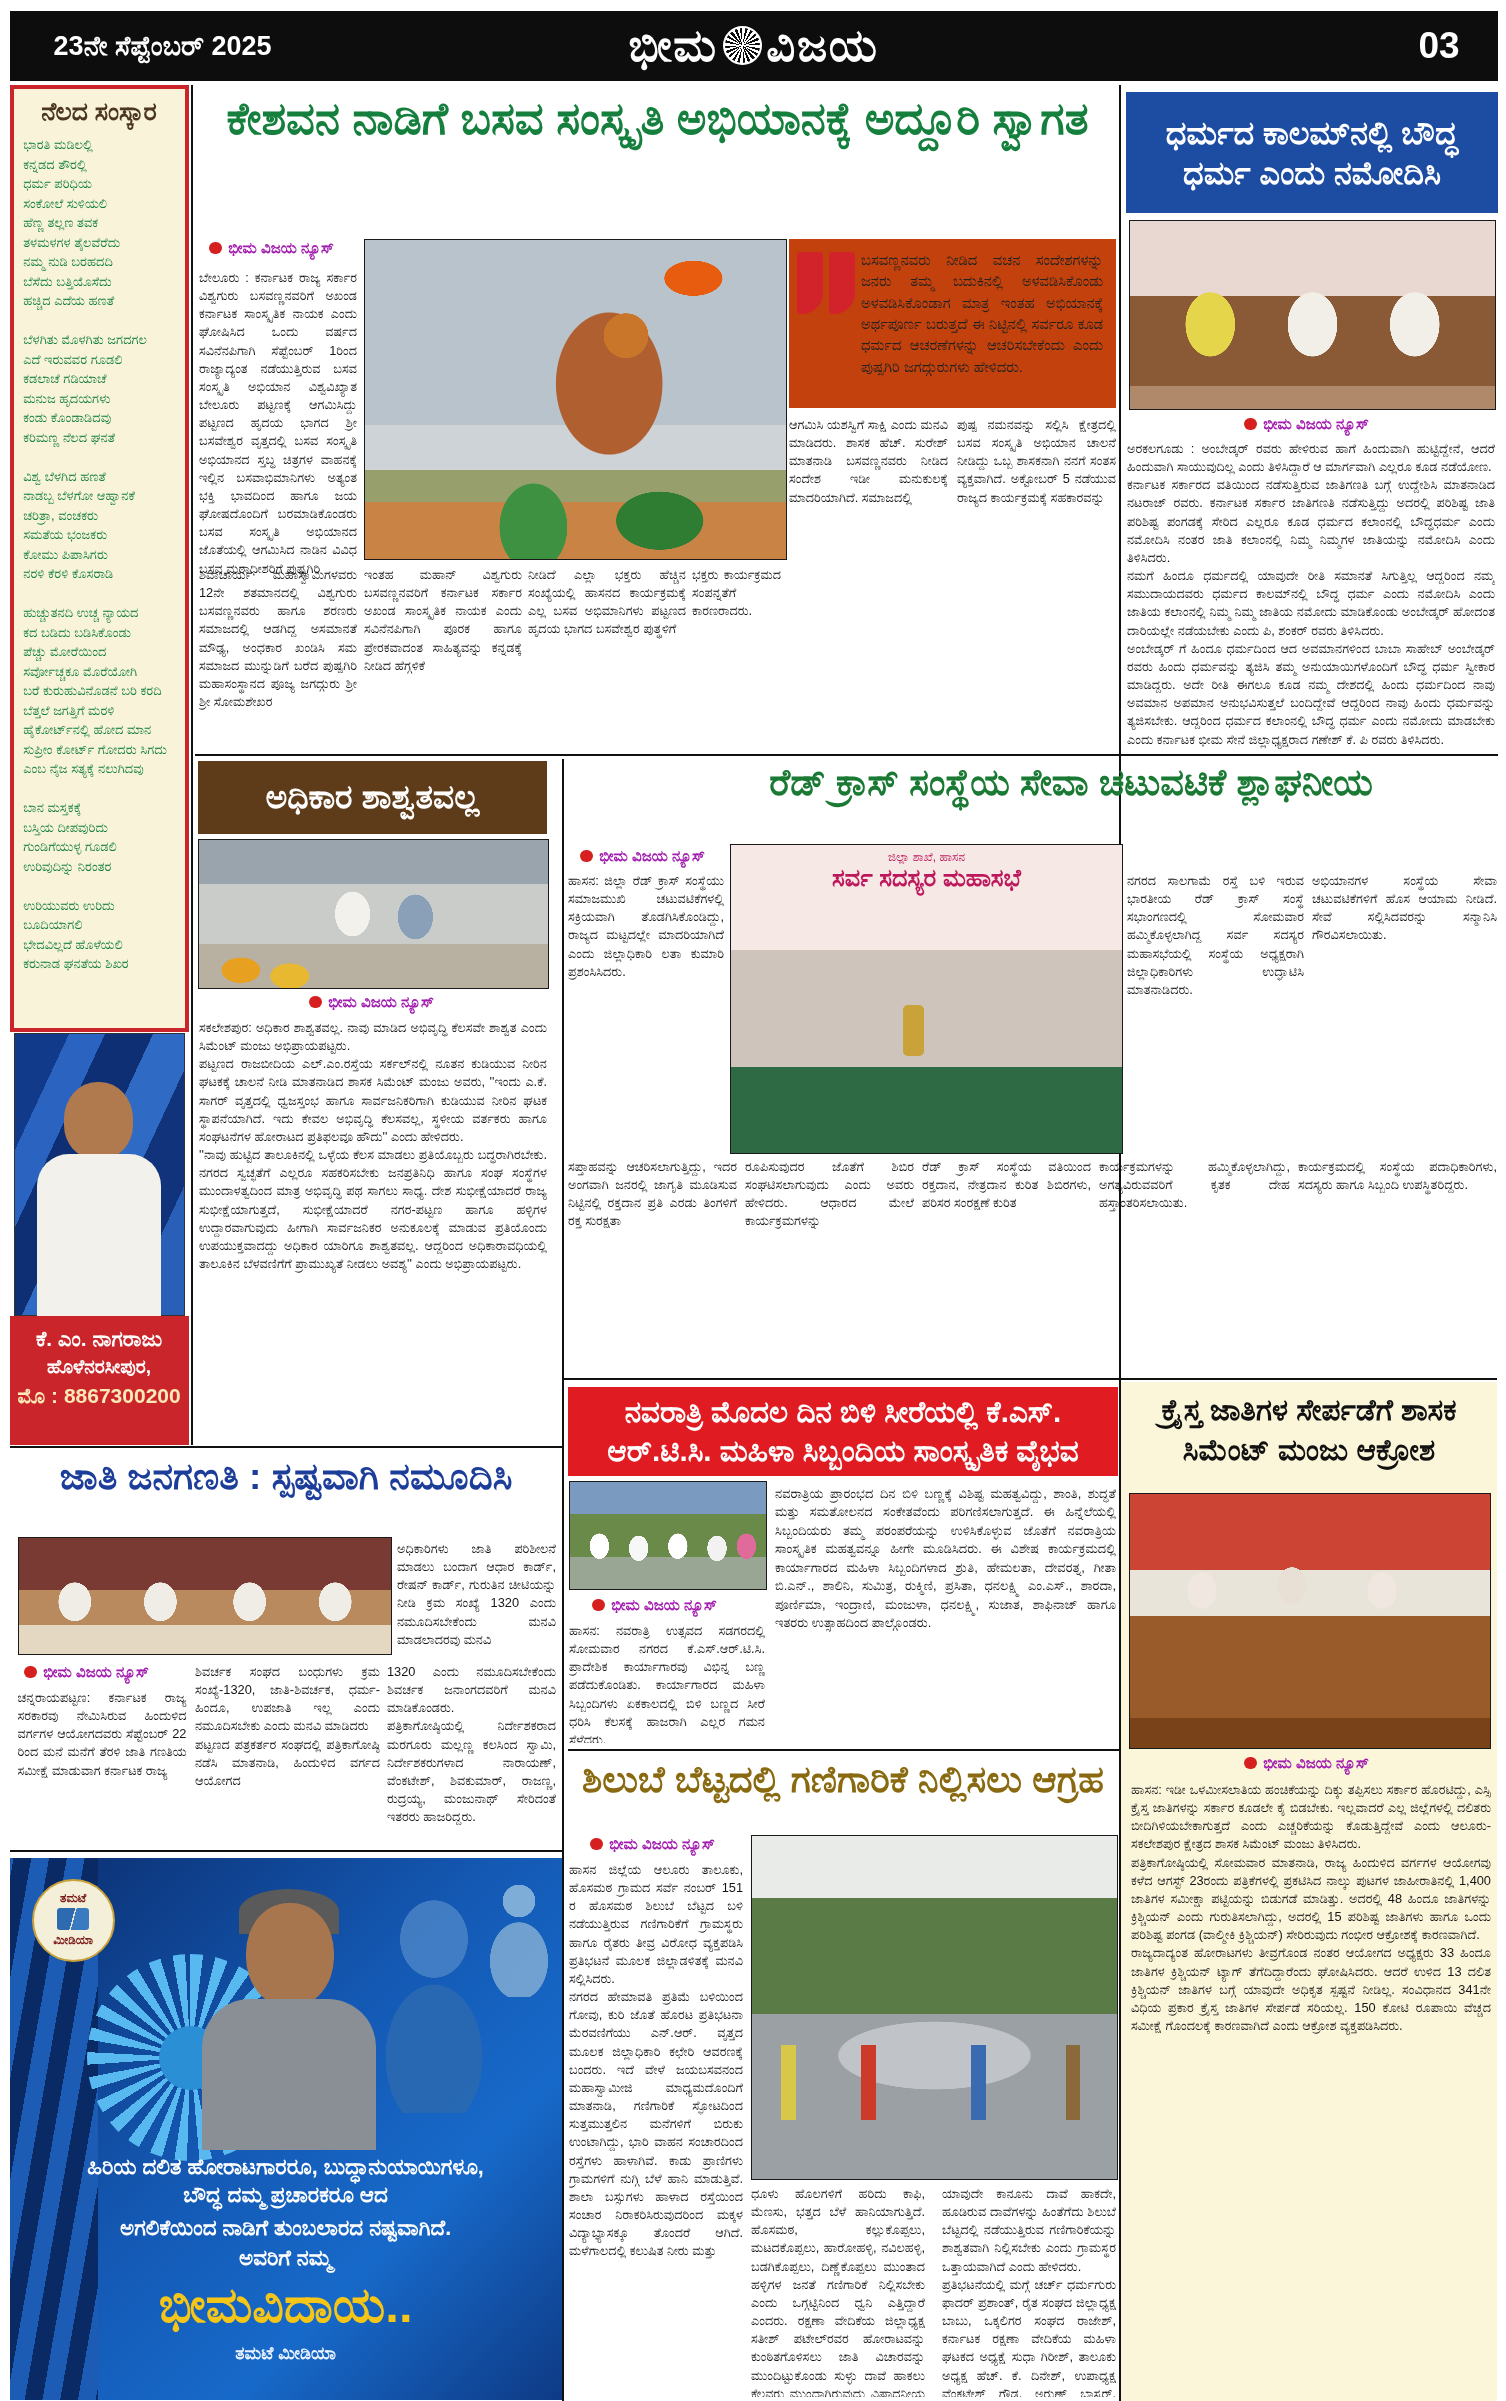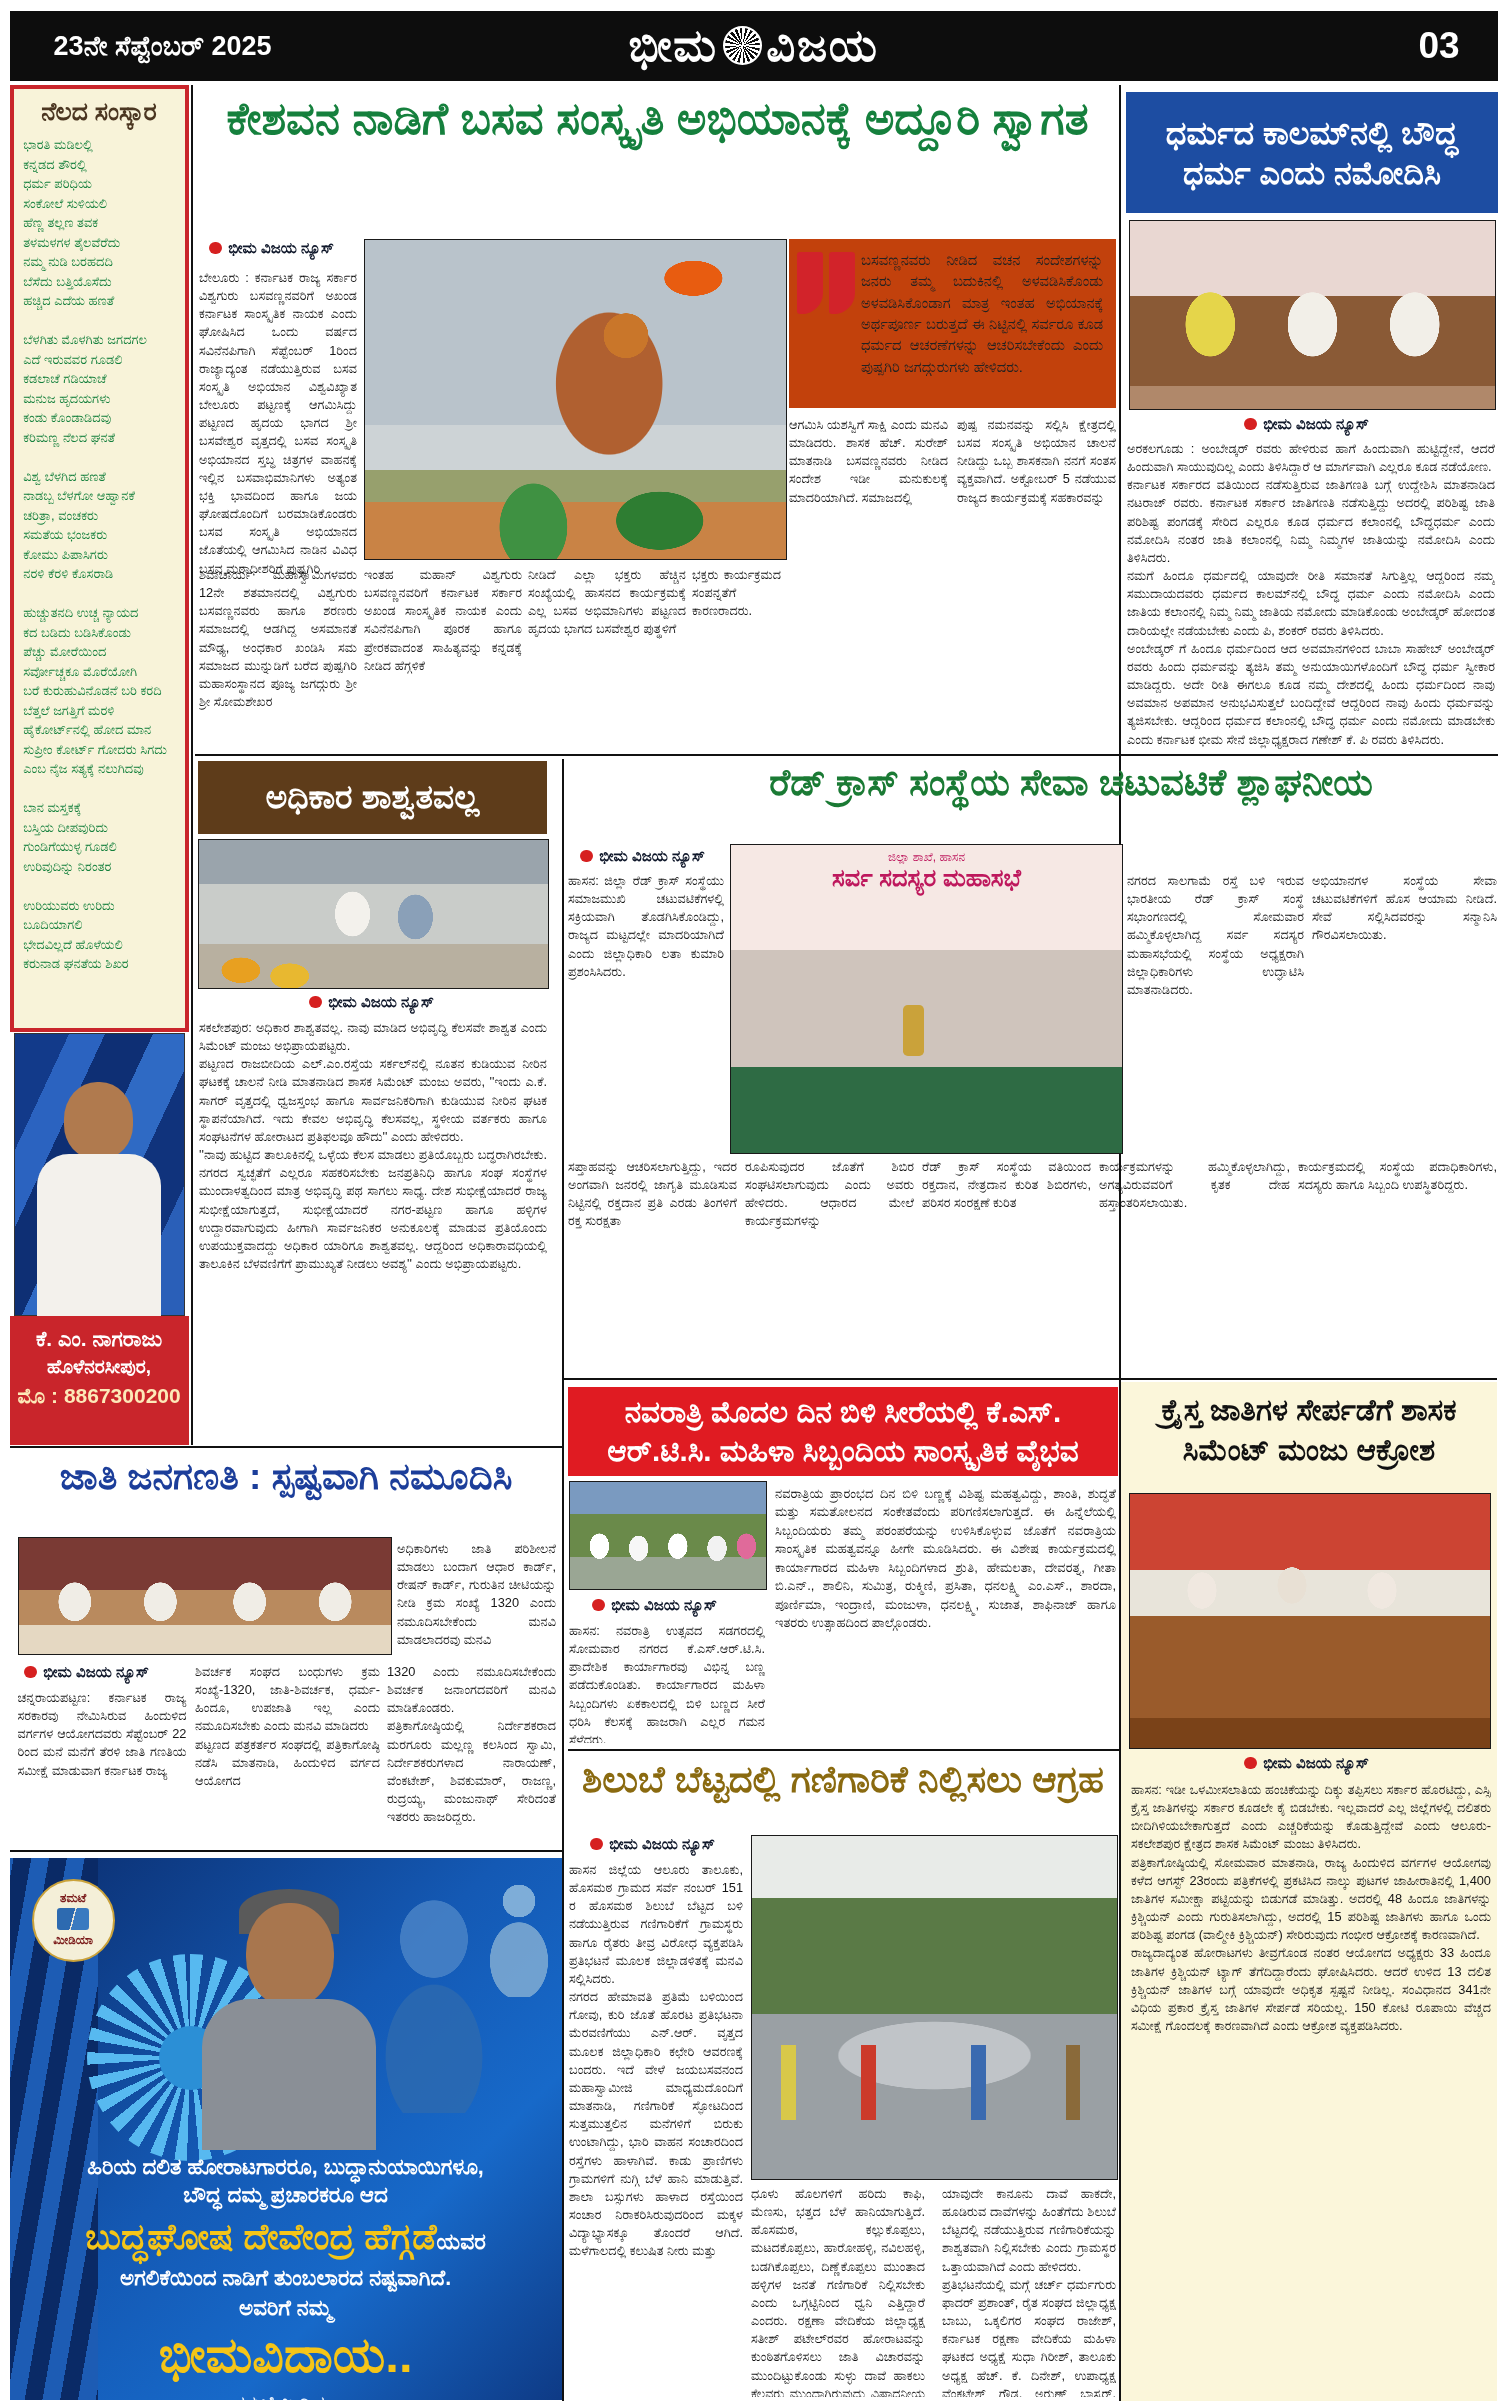--- a/index.html
+++ b/index.html
@@ -9,21 +9,21 @@
   #masthead{left:9.6px;top:11px;width:1488px;height:70px;background:#0d0d0d;color:#fff;display:flex;align-items:center;}
   #mh-date{position:absolute;left:44px;font-size:27px;font-weight:bold;}
   #mh-title{position:absolute;left:0;right:0;text-align:center;font-size:45px;font-weight:bold;letter-spacing:1.6px;}
   .wheel{display:inline-block;width:35px;height:35px;border-radius:50%;vertical-align:-4.8px;margin:0 4.8px;background:repeating-conic-gradient(#fff 0 9deg,#0d0d0d 9deg 18deg);border:2.4px solid #fff;}
   #mh-page{position:absolute;right:38px;font-size:37px;font-weight:bold;}
   
   .vrule{position:absolute;width:2.4px;background:#111;}
   .hrule{position:absolute;height:2.4px;background:#111;}
   
   .bt{font-size:12.8px;line-height:1.42;text-align:justify;color:#151515;white-space:pre-line;overflow:hidden;}
-  .byline{display:flex;align-items:center;gap:6.4px;font-weight:bold;color:#0f172a;font-size:15px;}
+  .byline{display:flex;align-items:center;gap:6.4px;font-weight:bold;color:#a21caf;font-size:15px;}
   .byline .dot{width:12.8px;height:12.8px;border-radius:50%;background:#d62020;flex:0 0 auto;}
   .photo{position:absolute;border:1.6px solid #1a1a1a;overflow:hidden;}
   
   #poembox{left:9.6px;top:85px;width:179px;height:947px;background:#f8f3d9;border:4px solid #c9252b;box-sizing:border-box;padding:8px 9.6px;}
   #poem-title{font-size:25px;font-weight:bold;color:#4b3621;text-align:center;margin-bottom:8px;}
   #poem-body{font-size:13px;line-height:1.5;color:#15803d;white-space:pre-line;overflow:hidden;height:861px;}
   #author-photo{left:14.4px;top:1033px;width:169px;height:281px;border:1.6px solid #333;background:linear-gradient(115deg,#123a8a 0 18%,#2b63c0 18% 30%,#0e2f74 30% 46%,#2f6ac4 46% 62%,#10337c 62% 80%,#2a5fb8 80%);}
   #author-photo::before{content:"";position:absolute;left:49px;top:48px;width:69px;height:77px;border-radius:48% 48% 44% 44%;background:#b07a4e;}
   #author-photo::after{content:"";position:absolute;left:22px;top:120px;width:124px;height:167px;border-radius:32px 32px 0 0;background:#f3f1ec;}
   #contactbox{left:9.6px;top:1316px;width:179px;height:129px;background:#c9252b;color:#fff;text-align:center;box-sizing:border-box;padding-top:11px;}
@@ -350,21 +350,20 @@
         <span class="shirt"></span>
       </div>
     <div class="logo">
       <span>ತಮಟೆ</span>
       <span class="book"></span>
       <span>ಮೀಡಿಯಾ</span>
     </div>
     <div id="ad-text">
       <div class="w1">ಹಿರಿ­ಯ ದಲಿತ ಹೋರಾಟಗಾರರೂ, ಬುದ್ಧಾನುಯಾಯಿಗಳೂ,</div>
       <div class="w2">ಬೌದ್ಧ ದಮ್ಮ ಪ್ರಚಾರಕರೂ ಆದ</div>
-      <div class="name"><span>ಬುದ್ಧಘೋಷ ದೇವೇಂದ್ರ ಹೆಗ್ಗಡೆ</span><span class="sfx">ಯವರ</span></div>
       <div class="w3">ಅಗಲಿಕೆಯಿಂದ ನಾಡಿಗೆ ತುಂಬಲಾರದ ನಷ್ಟವಾಗಿದೆ.</div>
       <div class="w4">ಅವರಿಗೆ ನಮ್ಮ</div>
       <div class="bye">ಭೀಮವಿದಾಯ..</div>
       <div class="foot">ತಮಟೆ ಮೀಡಿಯಾ</div>
     </div>
   </div>
 
 </div>
 
 

